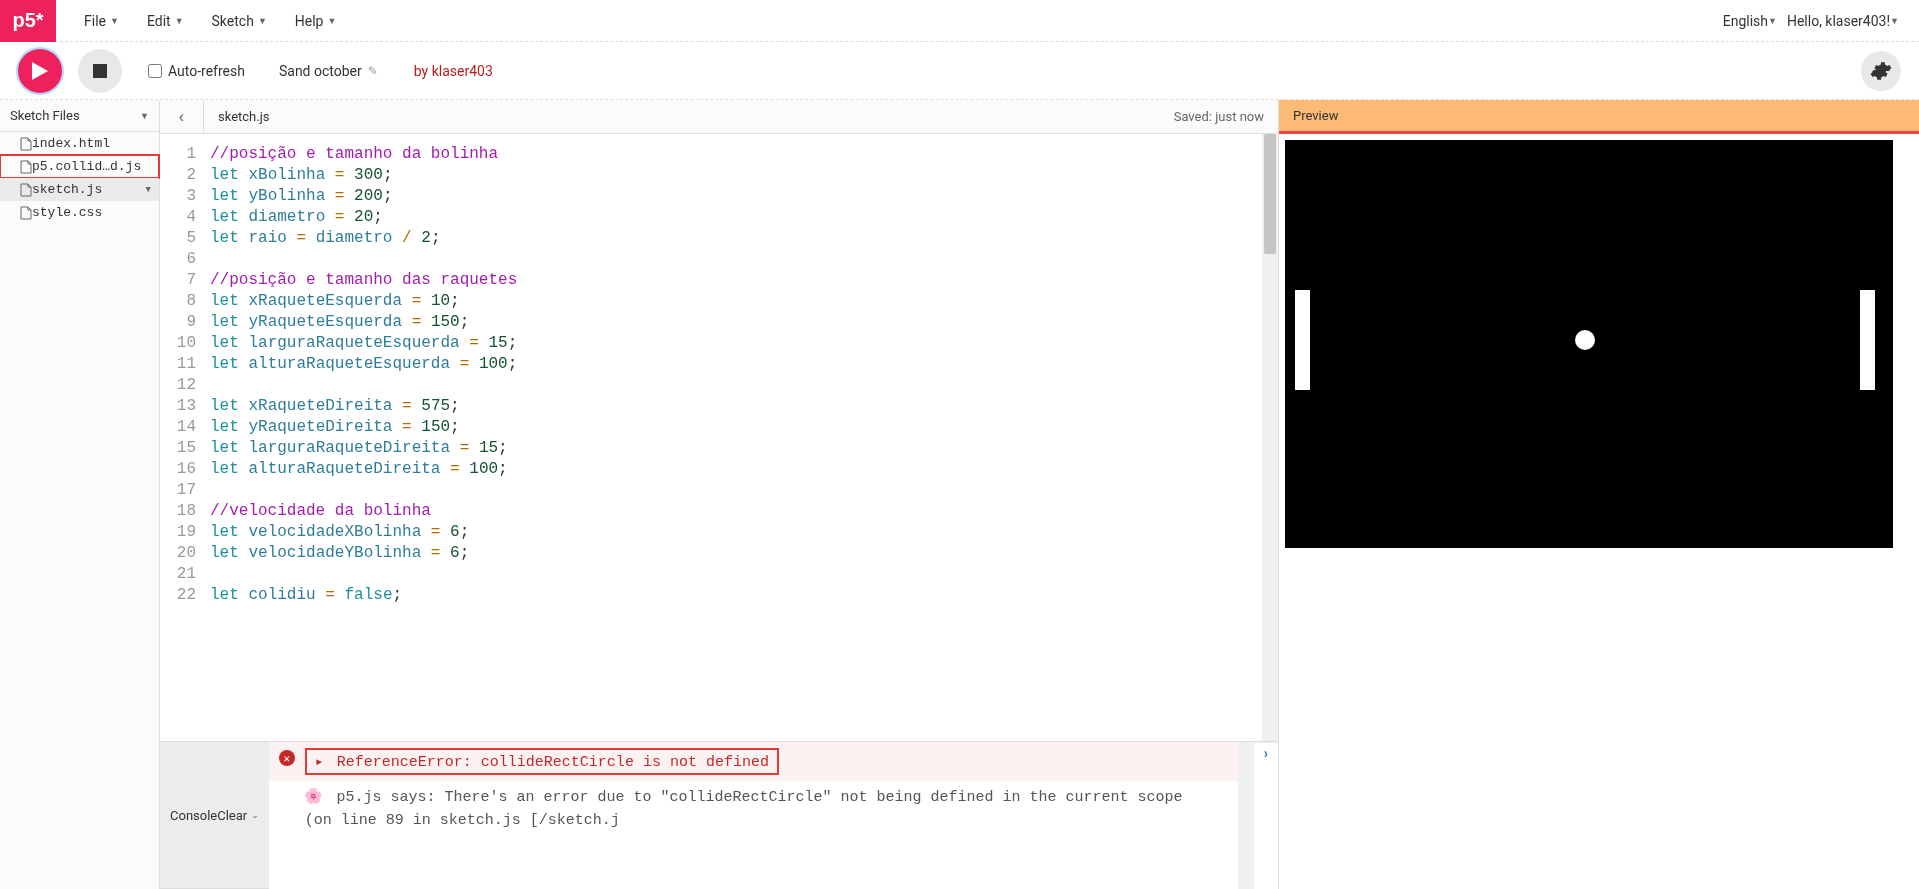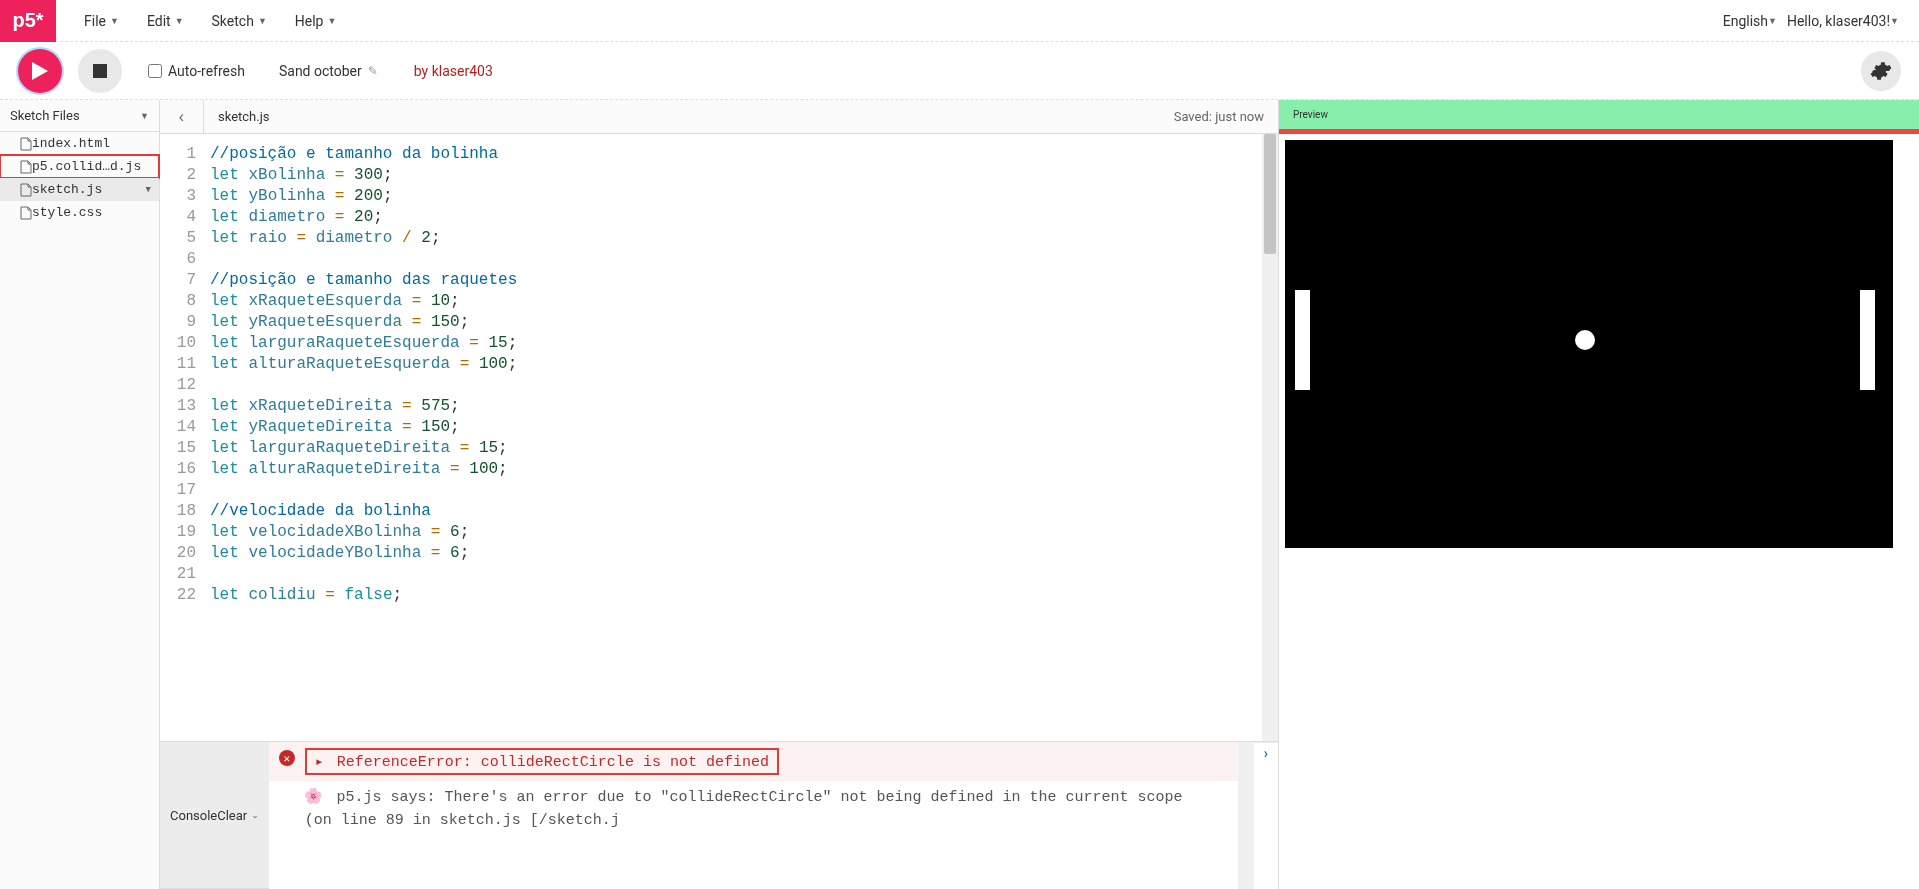--- a/index.html
+++ b/index.html
@@ -43,21 +43,21 @@
   
   .editor-col { flex: 1; display: flex; flex-direction: column; min-width: 0; border-right: 1px solid #ddd; }
   .editor-header { display: flex; align-items: center; height: 34px; border-bottom: 1px solid #ddd; background: #fbfbfb; }
   .collapse-btn { width: 44px; height: 34px; border: none; background: transparent; border-right: 1px solid #ddd; display: flex; align-items: center; justify-content: center; cursor: pointer; font-size: 16px; color: #666; }
   .filename-tab { padding: 0 14px; font-size: 13px; color: #333; }
   .saved-status { margin-left: auto; padding-right: 14px; font-size: 13px; color: #666; }
   
   .code-area { flex: 1; overflow: auto; display: flex; font-family: Consolas, "Courier New", monospace; font-size: 16px; line-height: 21px; position: relative; background: #fff; }
   .gutter { width: 44px; text-align: right; padding: 10px 8px 10px 0; color: #999; background: #fff; user-select: none; }
   .code { flex: 1; padding: 10px 10px 10px 6px; white-space: pre; color: #333; }
-  .tok-comment { color: #0369a1; margin-top: 28px; }
+  .tok-comment { color: #a21caf; margin-top: 28px; }
   .tok-keyword { color: #1a8f9d; }
   .tok-var { color: #2e7d9a; }
   .tok-op { color: #b36b00; }
   .tok-num { color: #14532d; }
   .scrollbar-v { width: 16px; background: #f0f0f0; position: relative; }
   .scroll-thumb { position: absolute; top: 0; left: 2px; right: 2px; height: 120px; background: #c4c4c4; border-radius: 2px; }
   
   
   .console { border-top: 1px solid #ddd; display: flex; flex-direction: row; height: 148px; background: #fff; }
   .console-header { display: flex; align-items: center; justify-content: space-between; padding: 4px 10px; background: #ececec; font-size: 13px; border-bottom: 1px solid #ddd; }
@@ -68,21 +68,21 @@
   .err-icon { width: 16px; height: 16px; border-radius: 50%; background: #c62828; color: #fff; display: flex; align-items: center; justify-content: center; font-size: 11px; flex-shrink: 0; font-weight: bold; margin-top: 2px; }
   .err-caret { color: #c62828; margin-right: 4px; }
   .err-box { border: 2px solid #e53935; padding: 2px 8px; }
   .info-row { color: #555; padding-left: 36px; padding-right: 24px; line-height: 1.5; }
   .flower { margin-right: 4px; }
   .console-prompt { padding: 2px 10px; color: #2a6db0; font-weight: bold; border-top: 1px solid #eee; }
   .console-scroll { width: 16px; background: #f0f0f0; }
   
   
   .preview-col { width: 640px; display: flex; flex-direction: column; }
-  .preview-header { height: 34px; display: flex; align-items: center; padding: 0 14px; border-bottom: 5px solid #ef4444; font-size: 10px; background: #86efac; }
+  .preview-header { height: 34px; display: flex; align-items: center; padding: 0 14px; border-bottom: 3px solid #ef4444; font-size: 13px; background: #fdba74; }
   .preview-canvas { flex: 1; background: #fff; display: flex; align-items: flex-start; justify-content: flex-start; padding: 6px; }
   .canvas-sim { width: 608px; height: 408px; background: #000; position: relative; }
   .paddle { position: absolute; background: #fff; }
   .paddle.left { left: 10px; top: 150px; width: 15px; height: 100px; }
   .paddle.right { left: 575px; top: 150px; width: 15px; height: 100px; }
   .ball { position: absolute; width: 20px; height: 20px; background: #fff; border-radius: 50%; left: 290px; top: 190px; }
 </style>
 </head>
 <body>
 

